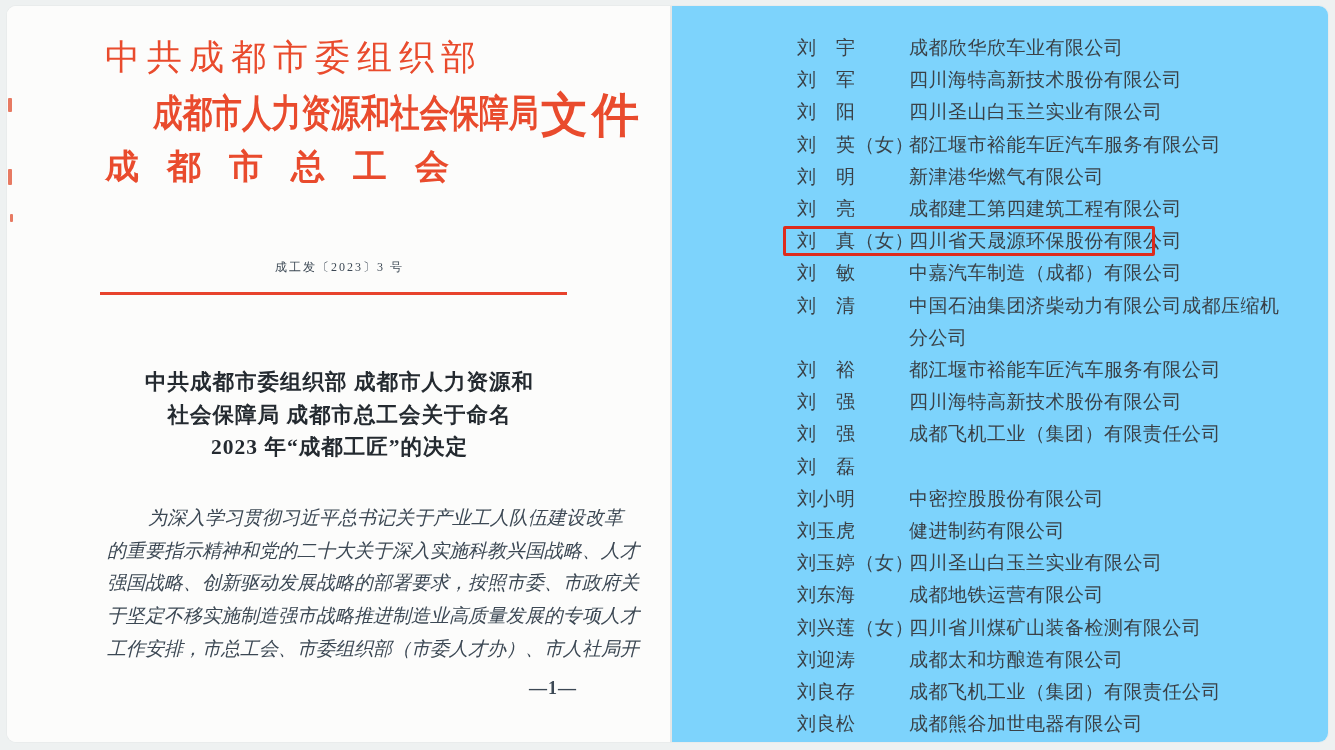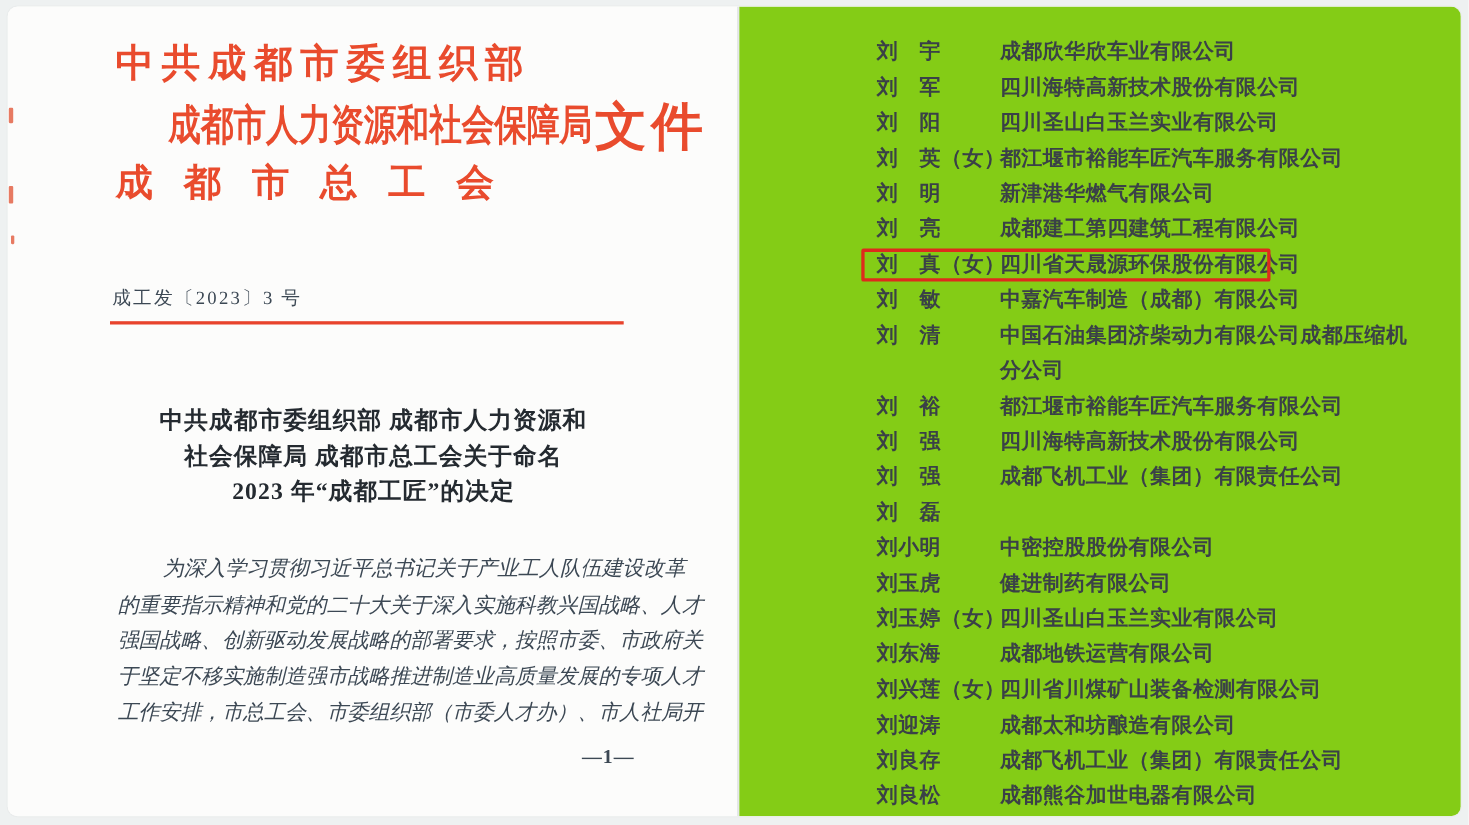--- a/index.html
+++ b/index.html
@@ -16,40 +16,40 @@
     overflow:hidden;
   }
   .seam{
     position:absolute;left:663px;top:0;width:2px;height:736px;
     background:#e4e7e7;
   }
   
   .left-page{position:absolute;left:0;top:0;width:663px;height:736px;background:#fcfcfb;}
   .lp-header{position:absolute;left:98px;top:30px;width:500px;color:#e94b2d;}
   .hdr1{
-    font-size:35px;font-weight:bold;letter-spacing:7px;line-height:44px;
+    font-size:35px;font-weight:normal;letter-spacing:7px;line-height:44px;
     white-space:nowrap;
   }
   .hdr2{position:relative;height:56px;margin-top:8px;white-space:nowrap;margin-left:48px;}
   .hdr2-main{
     display:inline-block;font-size:38px;font-weight:bold;
     transform:scaleX(0.78);transform-origin:0 50%;
     letter-spacing:0px;vertical-align:middle;
   }
   .hdr2-suffix{
     position:absolute;left:388px;top:-4px;
     font-size:47px;font-weight:bold;letter-spacing:4px;
   }
   .hdr3{
     font-size:34px;font-weight:bold;letter-spacing:28px;line-height:44px;
     margin-top:1px;white-space:nowrap;
   }
   .doc-number{
     position:absolute;left:95px;top:253px;width:475px;
-    text-align:left;font-size:17px;color:#3c4854;letter-spacing:2px;
+    text-align:center;font-size:12px;color:#3c4854;letter-spacing:2px;
   }
   .red-rule{
     position:absolute;left:93px;top:286px;width:467px;height:3px;
     background:#e8432c;
   }
   .lp-title{
     position:absolute;left:70px;top:360px;width:525px;
     text-align:center;font-weight:bold;color:#242a30;
     font-size:21.5px;line-height:32.5px;letter-spacing:1px;
   }
@@ -65,21 +65,21 @@
   .page-number{
     position:absolute;left:440px;top:672px;width:130px;
     text-align:right;font-size:18px;font-weight:bold;
     color:#3c4854;letter-spacing:1px;
   }
   .speck{position:absolute;background:#e77a62;border-radius:1px;}
   .speck1{left:1px;top:92px;width:4px;height:14px;}
   .speck2{left:1px;top:163px;width:4px;height:16px;}
   .speck3{left:3px;top:208px;width:3px;height:8px;}
   
-  .right-page{position:absolute;left:665px;top:0;width:656px;height:736px;background:#84cc16;font-weight:bold;}
+  .right-page{position:absolute;left:665px;top:0;width:656px;height:736px;background:#7dd3fc;}
   .roster{
     position:absolute;left:125px;top:26px;width:528px;
     font-size:19px;line-height:32.2px;color:#3a4147;
   }
   .row{display:flex;position:relative;}
   .name{width:112px;flex:0 0 112px;white-space:nowrap;letter-spacing:0.5px;}
   .company{flex:1;letter-spacing:0.5px;}
   .row.highlighted::before{
     content:"";position:absolute;left:-14px;top:1px;
     width:372px;height:30px;box-sizing:border-box;

